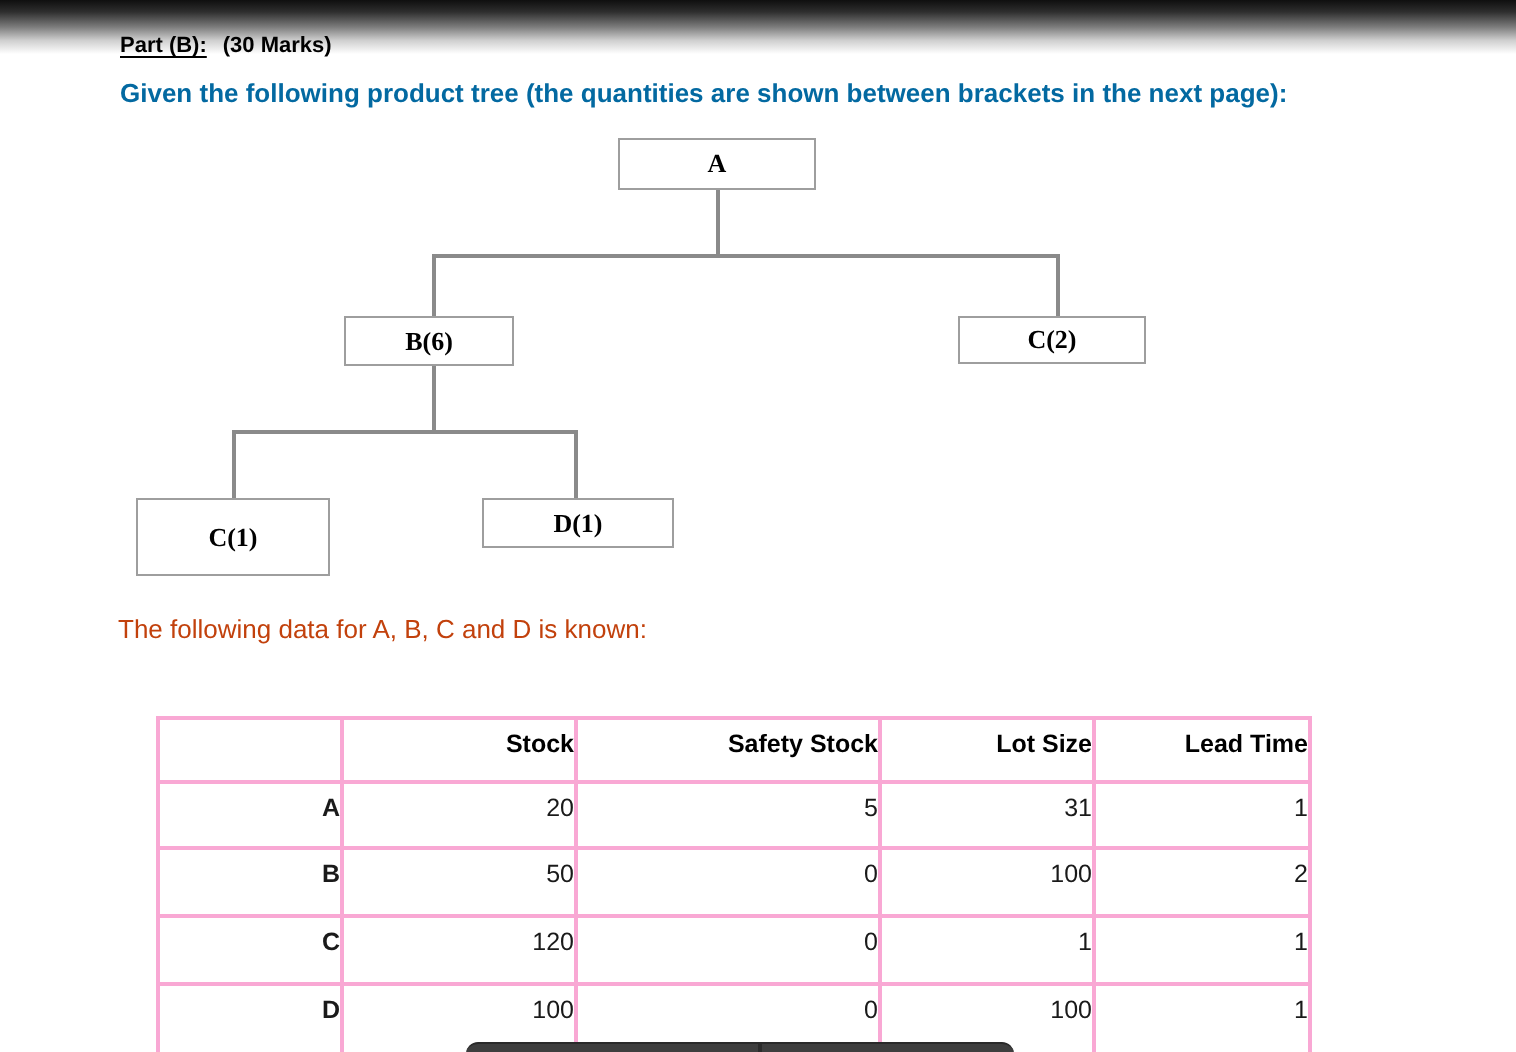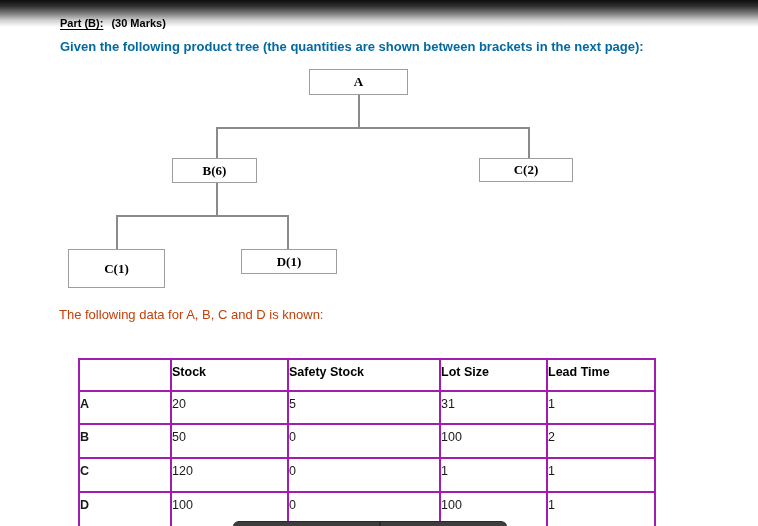--- a/index.html
+++ b/index.html
@@ -58,22 +58,22 @@
   .line-c2-riser { left: 528px; top: 127px; width: 2px;   height: 32px; }
   .line-b-drop   { left: 216px; top: 183px; width: 2px;   height: 33px; }
   .line-h2       { left: 116px; top: 215px; width: 173px; height: 2px; }
   .line-c1-riser { left: 116px; top: 215px; width: 2px;   height: 35px; }
   .line-d1-riser { left: 287px; top: 215px; width: 2px;   height: 35px; }
 
   
   .data-table-wrap { position: absolute; left: 78px; top: 358px; }
   table.data-table { border-collapse: collapse; table-layout: fixed; }
   table.data-table td, table.data-table th {
-    border: 2px solid #a21caf;
-    text-align: left; vertical-align: top;
+    border: 2px solid #f9a8d4;
+    text-align: right; vertical-align: top;
     padding-top: 5px;
     font-size: 12.5px; color: #1a1a1a;
     background: #fff;
   }
   table.data-table th { font-weight: bold; color: #000; }
   td.item-cell { font-weight: bold; color: #000; }
   .col-item { width: 92px; }  .col-stock { width: 117px; }
   .col-safety { width: 152px; } .col-lot { width: 107px; } .col-lead { width: 108px; }
   tr.header-row { height: 32px; }
   tr.row-a { height: 33px; } tr.row-b { height: 34px; }

